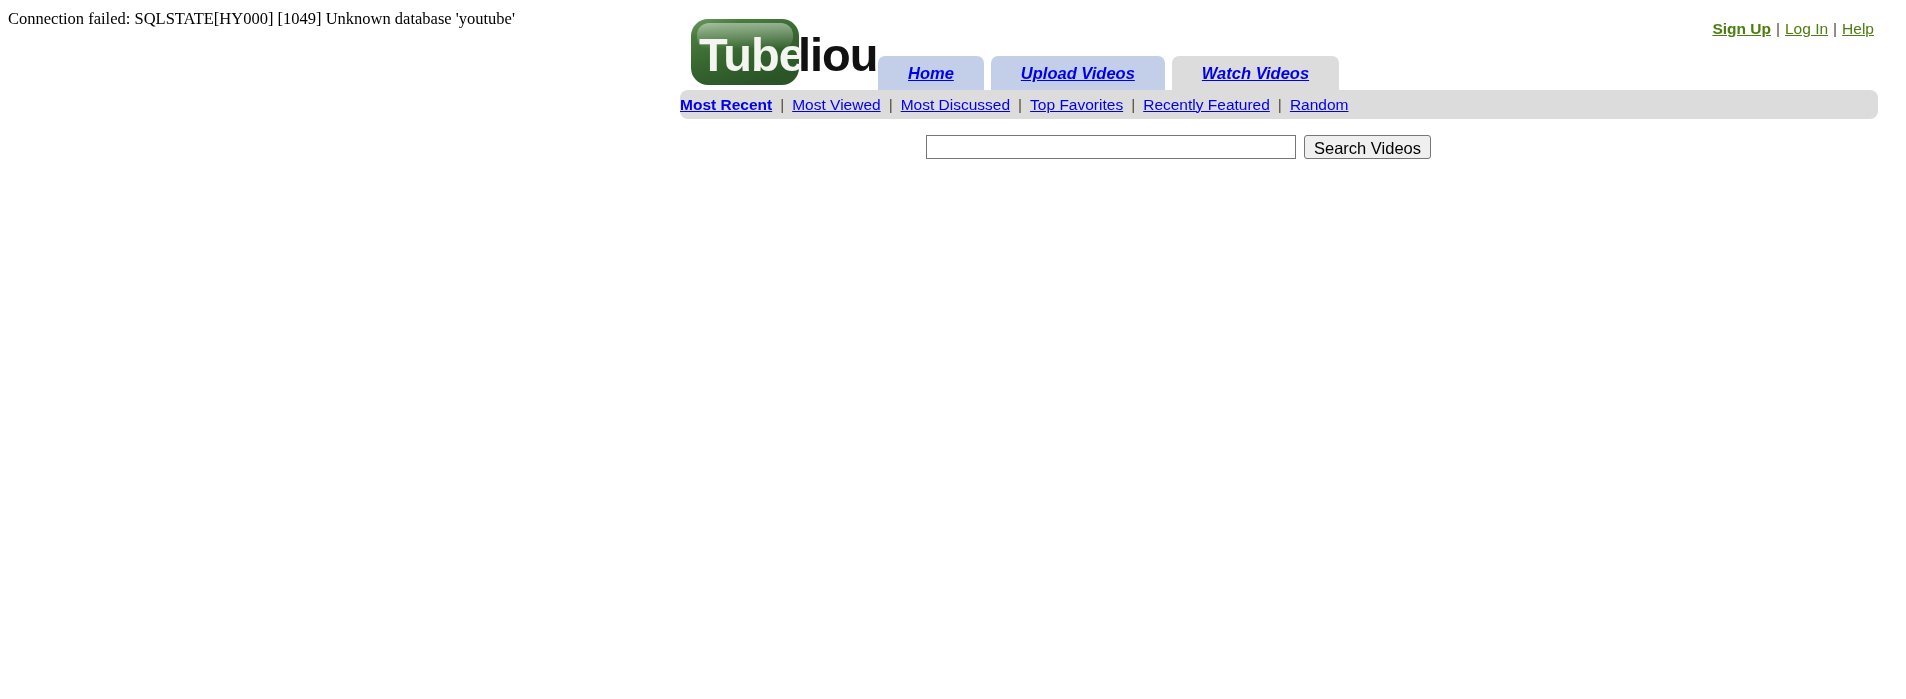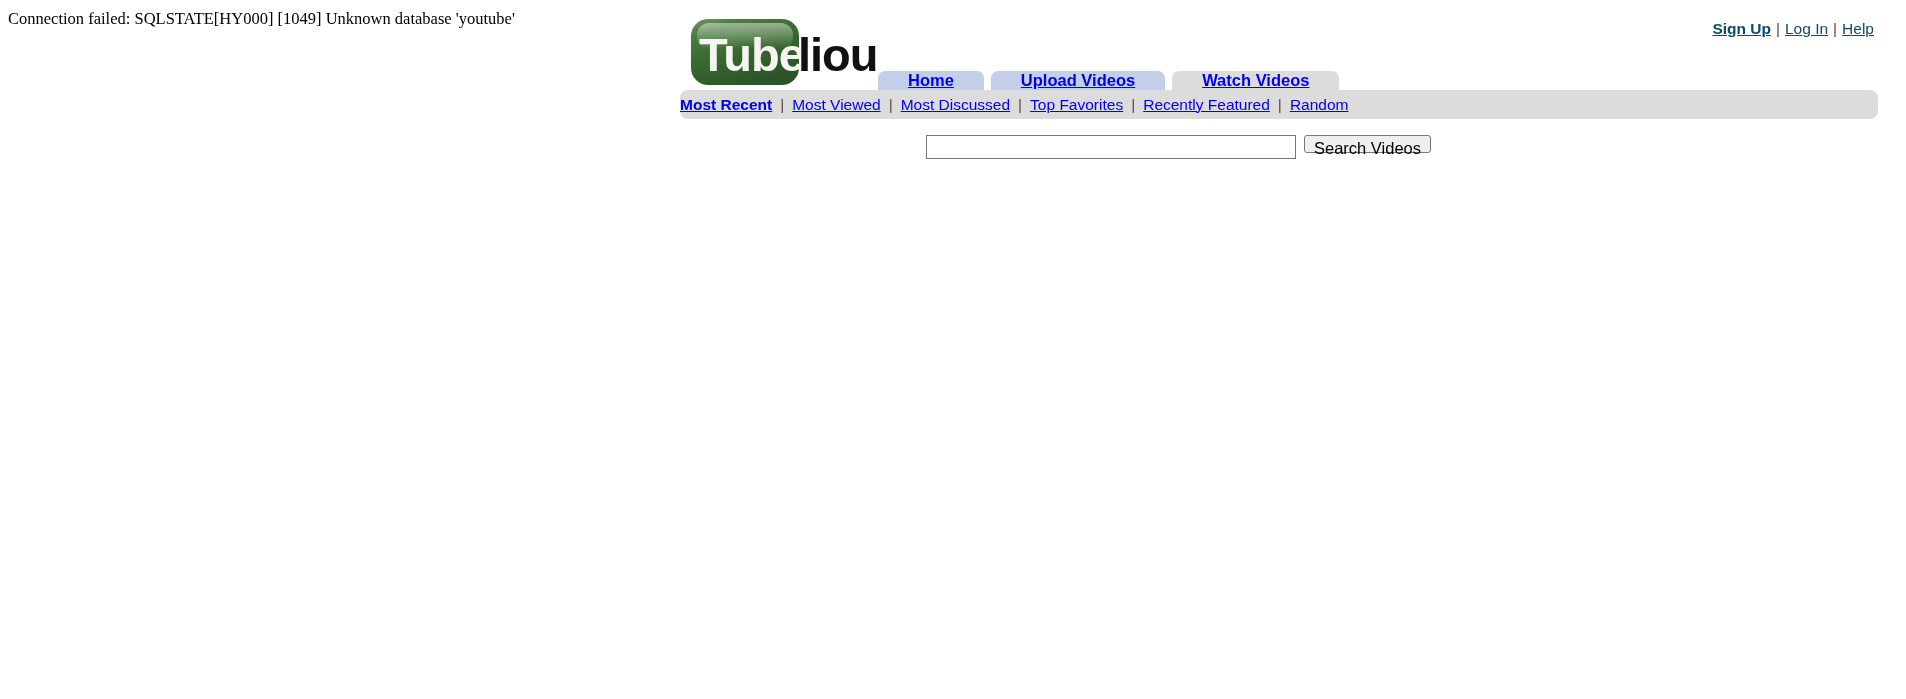--- a/index.html
+++ b/index.html
@@ -69,21 +69,21 @@
   .account-links {
     position: absolute;
     right: 4px;
     top: 19px;
     font-size: 15.5px;
     line-height: 20px;
     white-space: nowrap;
     color: #333333;
   }
   .account-links a {
-    color: #0c4a6e;
+    color: #4d7c0f;
   }
   .account-links a.bold { font-weight: bold; }
   .account-links .sep {
     color: #5a4a3a;
     padding: 0 5px;
   }
 
   
   .tabs {
     position: absolute;
@@ -91,26 +91,27 @@
     top: 56px;
     height: 34px;
     display: flex;
     align-items: flex-end;
     gap: 7px;
   }
   .tab {
     display: flex;
     align-items: center;
     justify-content: center;
-    height: 19px;
+    height: 34px;
     padding: 0 30px;
     background: #c3cfe8;
     border-radius: 7px 7px 0 0;
     box-sizing: border-box;
     text-decoration: none;
+    font-style: italic;
   }
   .tab.active {
     background: #dcdcdc;
   }
   .tab span {
     font-family: "Liberation Sans", sans-serif;
     font-size: 16.5px;
     font-weight: bold;
     color: #0000ee;
     text-decoration: underline;
@@ -166,21 +167,21 @@
     background: #ffffff;
     font-family: "Liberation Sans", sans-serif;
     font-size: 15px;
     color: #000000;
     padding: 1px 3px;
     outline: none;
     border-radius: 0;
   }
   .search-button {
     margin-left: 8px;
-    height: 18px;
+    height: 24px;
     box-sizing: border-box;
     padding: 0 9px;
     background: #efefef;
     border: 1px solid #767676;
     border-radius: 3px;
     font-family: "Liberation Sans", sans-serif;
     font-size: 16.5px;
     color: #000000;
     line-height: 24px;
     white-space: nowrap;

